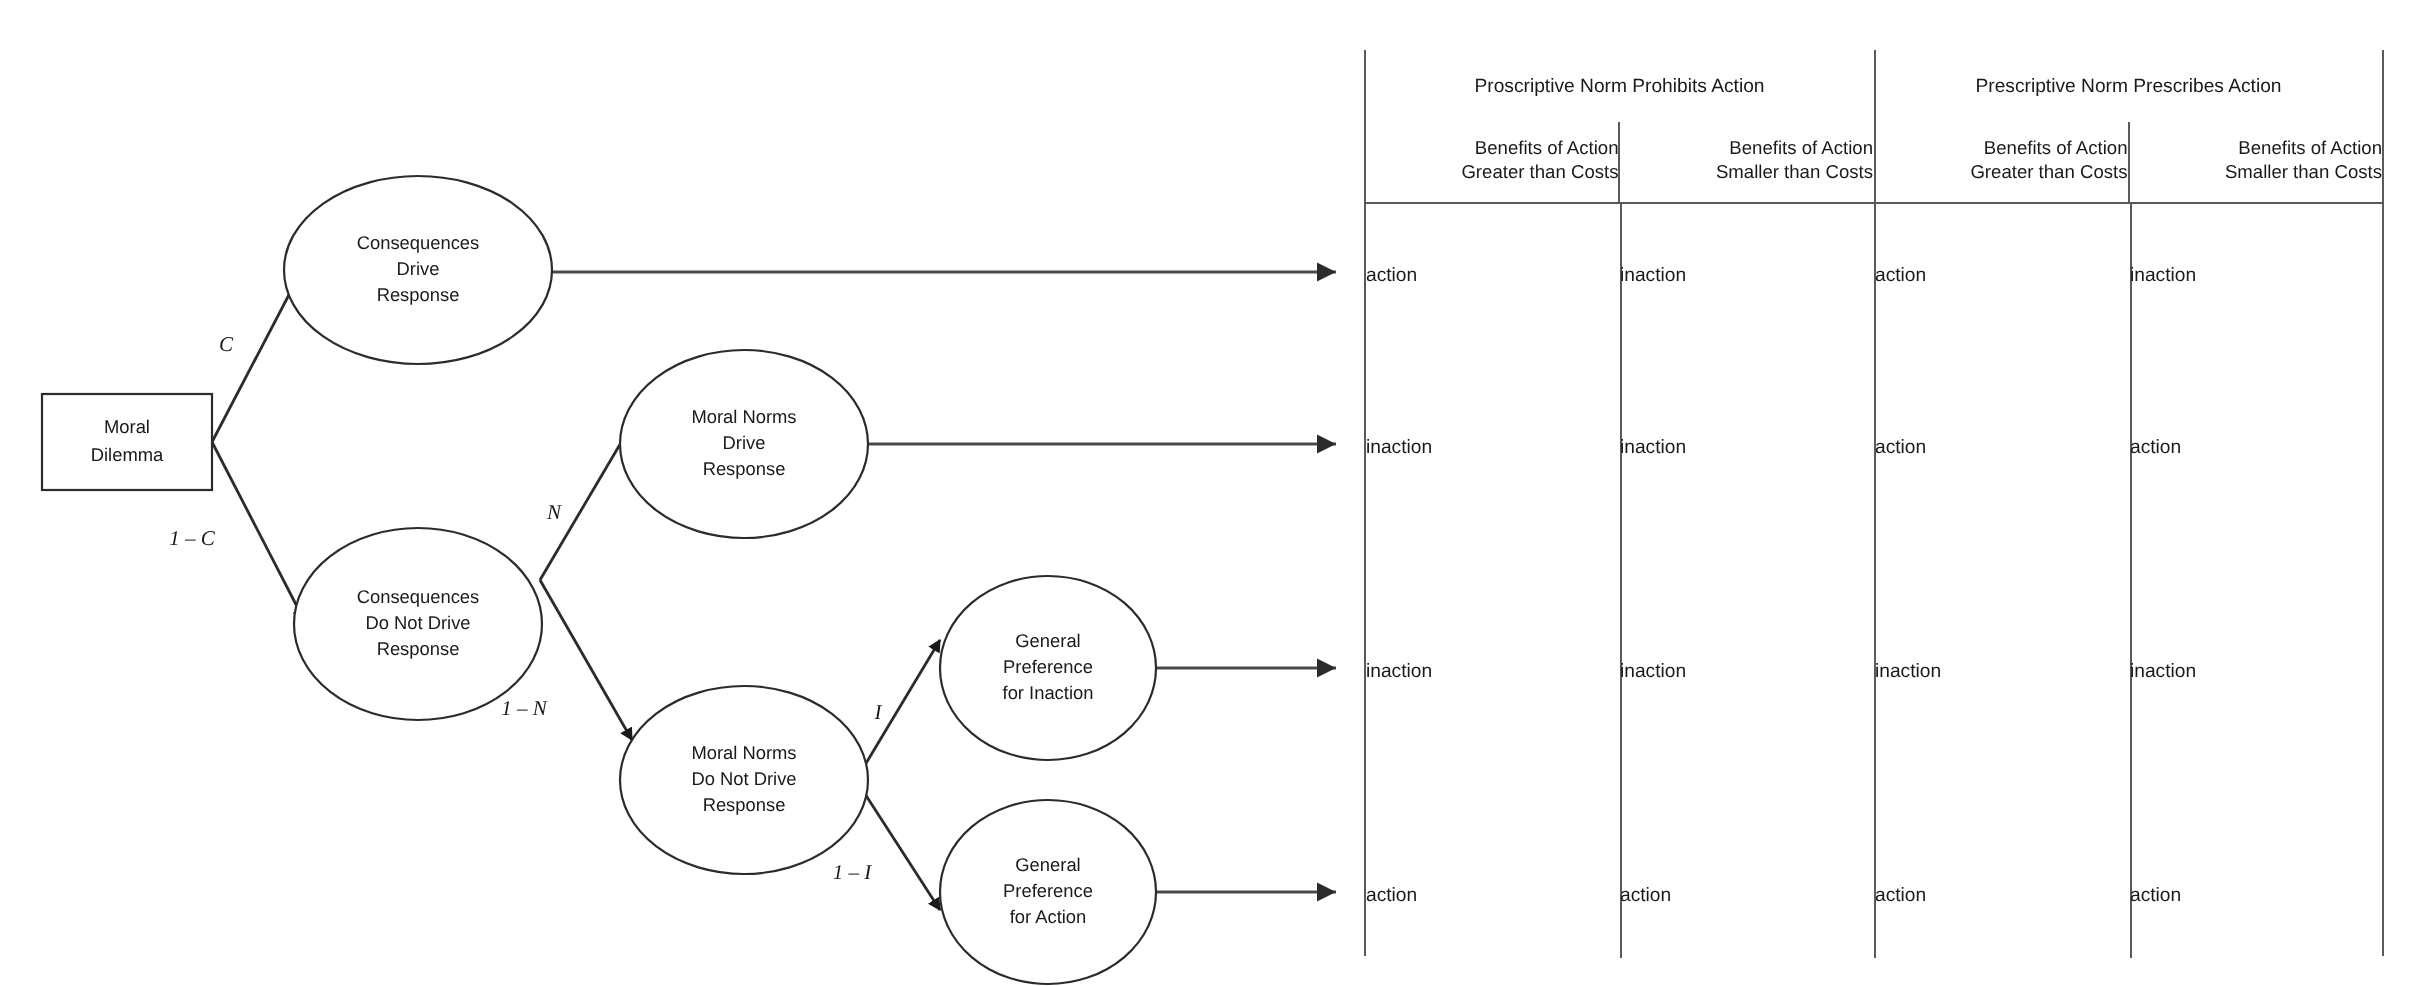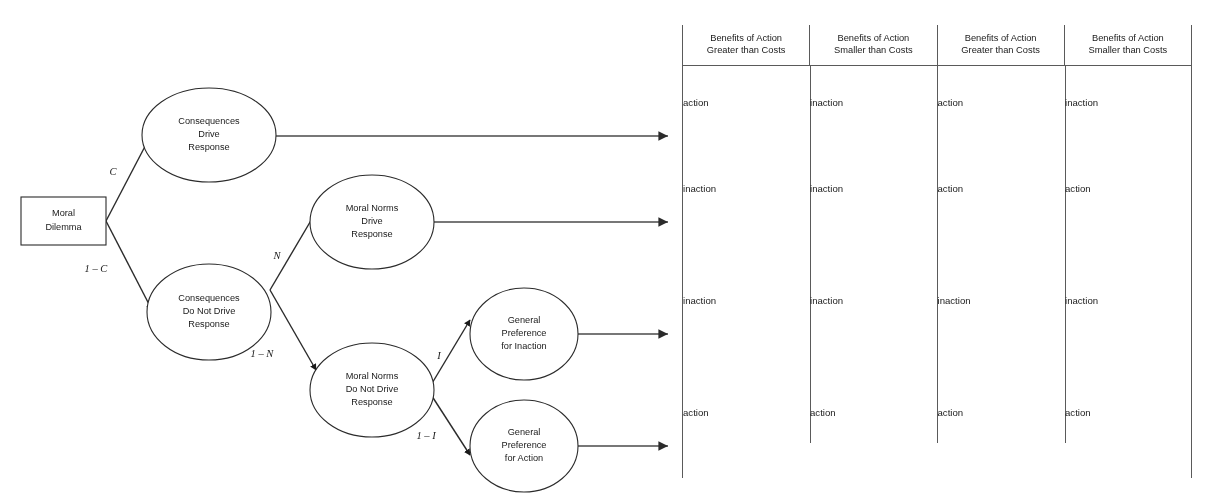--- a/index.html
+++ b/index.html
@@ -86,21 +86,21 @@
   }
   .subhead-row {
     display: flex;
     height: 40px;
     border-bottom: 1.2px solid #5a5a5a;
   }
   .subhead-cell {
     flex: 1 1 0;
     display: flex;
     flex-direction: column;
-    align-items: center;
+    align-items: flex-end;
     justify-content: center;
     font-size: 9.3px;
     line-height: 1.25;
     text-align: center;
     color: #1a1a1a;
   }
   .subhead-cell.divided {
     border-left: 1.2px solid #5a5a5a;
   }
   .body-grid {
@@ -207,20 +207,24 @@
       <text class="edge-label" x="96" y="270">1 – C</text>
       <text class="edge-label" x="277" y="257">N</text>
       <text class="edge-label" x="262" y="355">1 – N</text>
       <text class="edge-label" x="439" y="357">I</text>
       <text class="edge-label" x="426" y="437">1 – I</text>
     </g>
   </svg>
 
   <div class="outcome-table">
 
+    <div class="group-row">
+      <div class="group-cell">Proscriptive Norm Prohibits Action</div>
+      <div class="group-cell divided">Prescriptive Norm Prescribes Action</div>
+    </div>
 
     <div class="subhead-row">
       <div class="subhead-cell">
         <span>Benefits of Action</span>
         <span>Greater than Costs</span>
       </div>
       <div class="subhead-cell divided">
         <span>Benefits of Action</span>
         <span>Smaller than Costs</span>
       </div>

